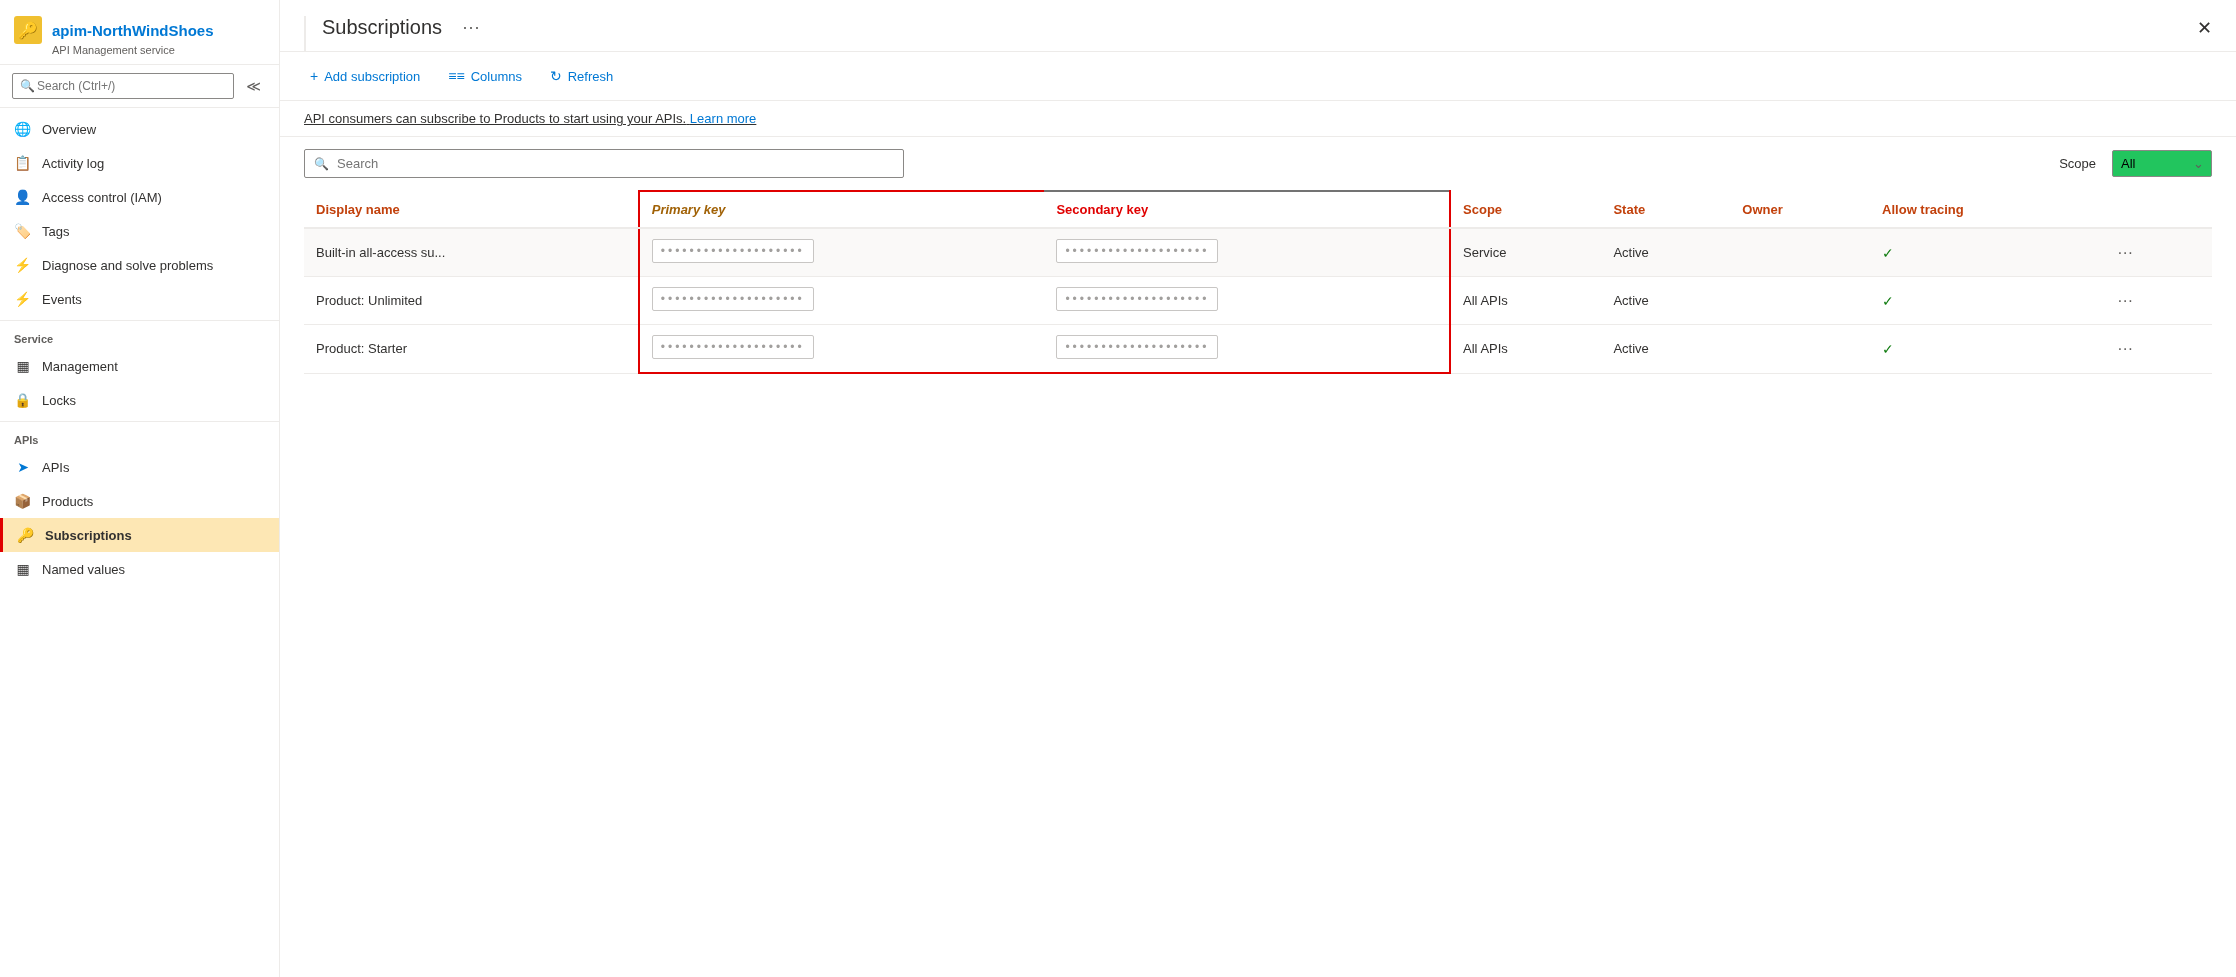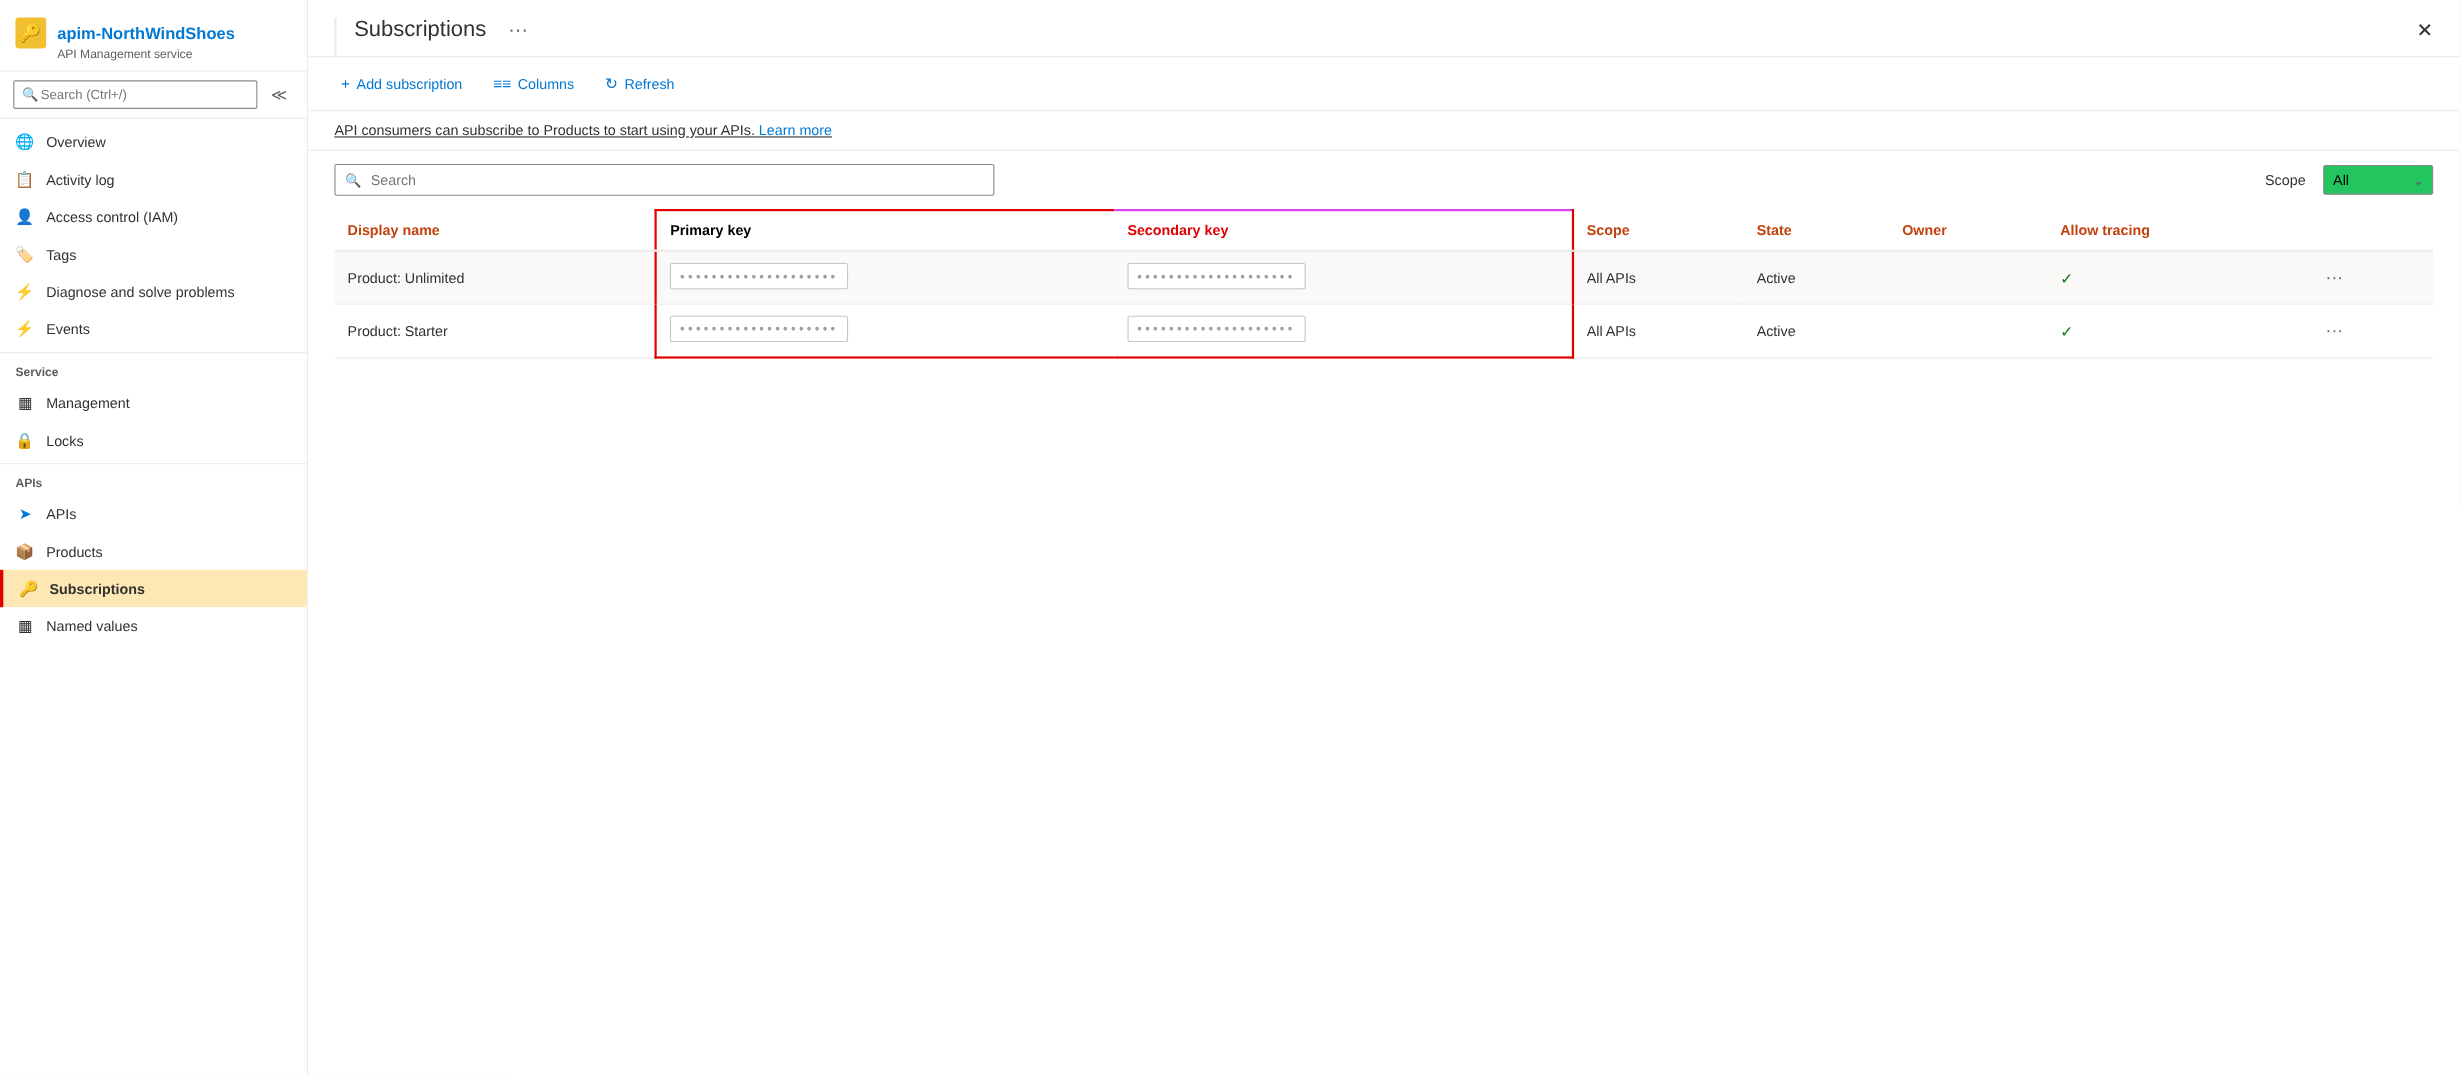--- a/index.html
+++ b/index.html
@@ -183,31 +183,45 @@
         <option>All</option>
       </select>
     </div>
   </div>
 
   <div class="table-container">
     <table>
       <thead>
         <tr>
           <th>Display name</th>
-          <th style="color: #000000; border-top: 2px solid #e00000; border-left: 2px solid #e00000; border-right: none;">Primary key</th>
-          <th style="color: #e00000; border-top: 2px solid #d946ef; border-left: none; border-right: 2px solid #e00000;">Secondary key</th>
+          <th style="color: #a16207; border-top: 2px solid #e00000; border-left: 2px solid #e00000; border-right: none; font-style: italic;">Primary key</th>
+          <th style="color: #e00000; border-top: 2px solid #737373; border-left: none; border-right: 2px solid #e00000;">Secondary key</th>
           <th>Scope</th>
           <th>State</th>
           <th>Owner</th>
           <th>Allow tracing</th>
           <th></th>
         </tr>
       </thead>
       <tbody>
         <tr>
+          <td>Built-in all-access su...</td>
+          <td style="border-left: 2px solid #e00000; border-right: none;">
+            <span class="key-box">••••••••••••••••••••</span>
+          </td>
+          <td style="border-left: none; border-right: 2px solid #e00000;">
+            <span class="key-box">••••••••••••••••••••</span>
+          </td>
+          <td>Service</td>
+          <td class="state-active">Active</td>
+          <td></td>
+          <td><span class="check-icon">✓</span></td>
+          <td><button class="more-btn">···</button></td>
+        </tr>
+        <tr>
           <td>Product: Unlimited</td>
           <td style="border-left: 2px solid #e00000; border-right: none;">
             <span class="key-box">••••••••••••••••••••</span>
           </td>
           <td style="border-left: none; border-right: 2px solid #e00000;">
             <span class="key-box">••••••••••••••••••••</span>
           </td>
           <td>All APIs</td>
           <td class="state-active">Active</td>
           <td></td>

